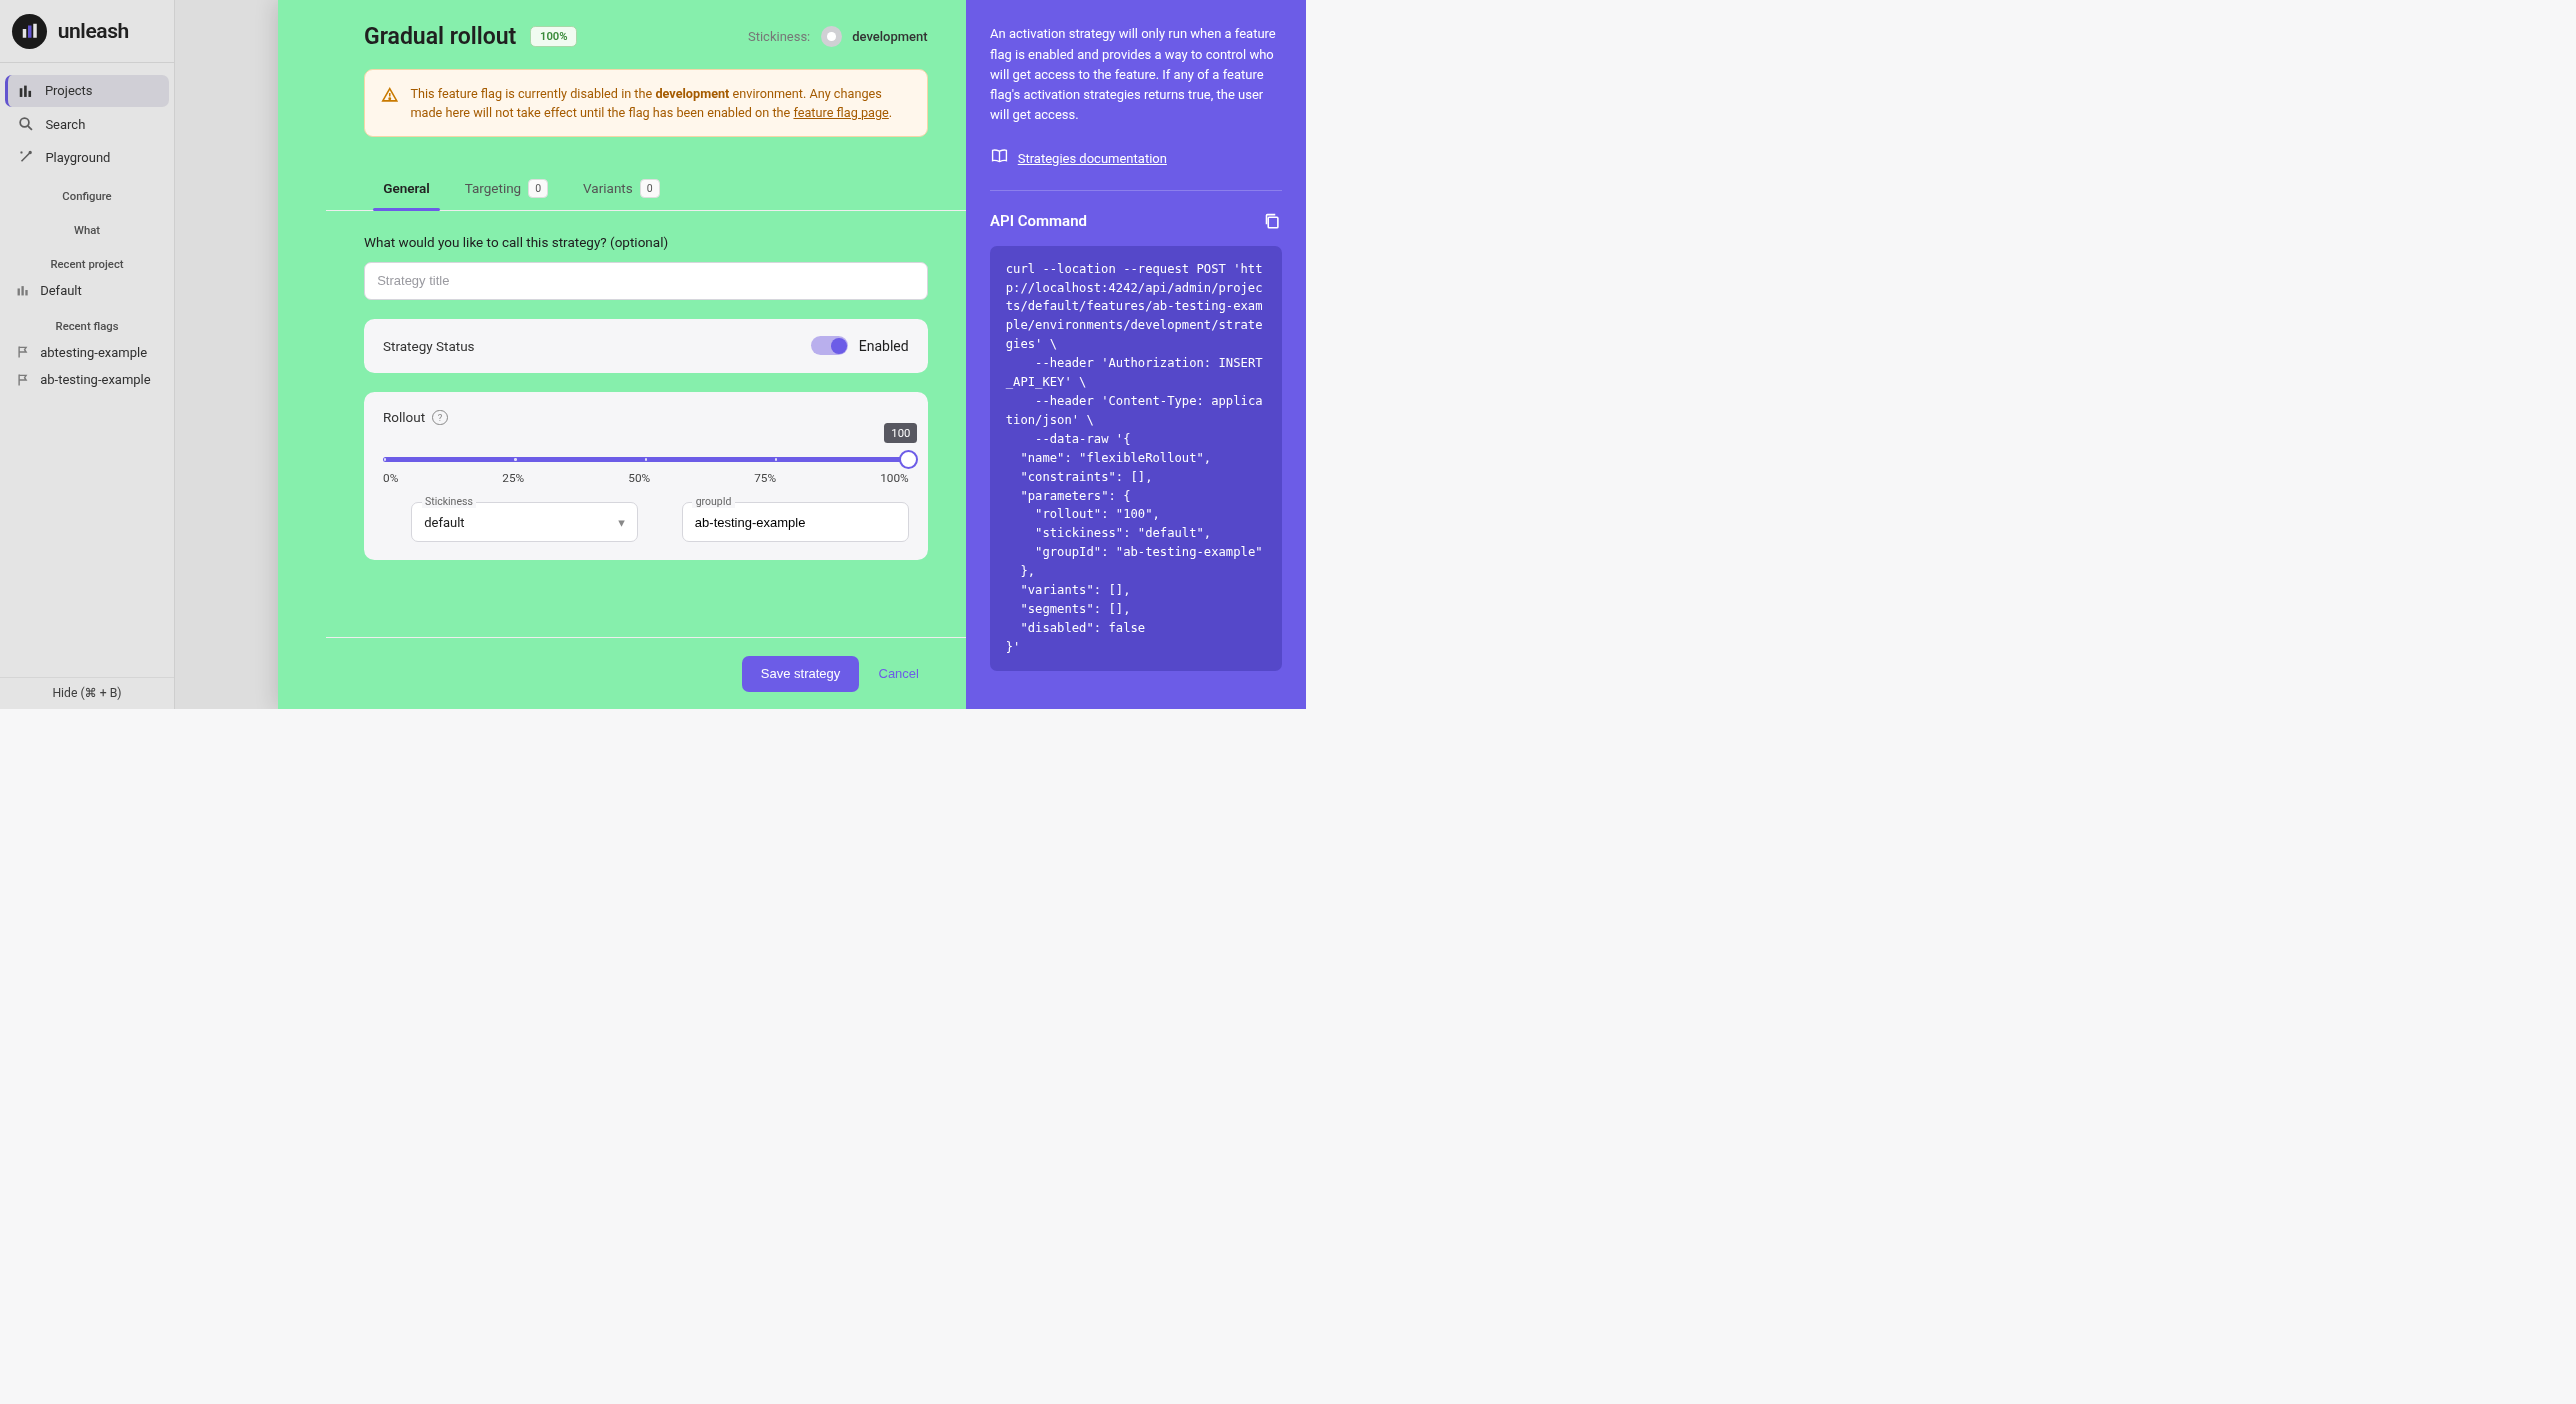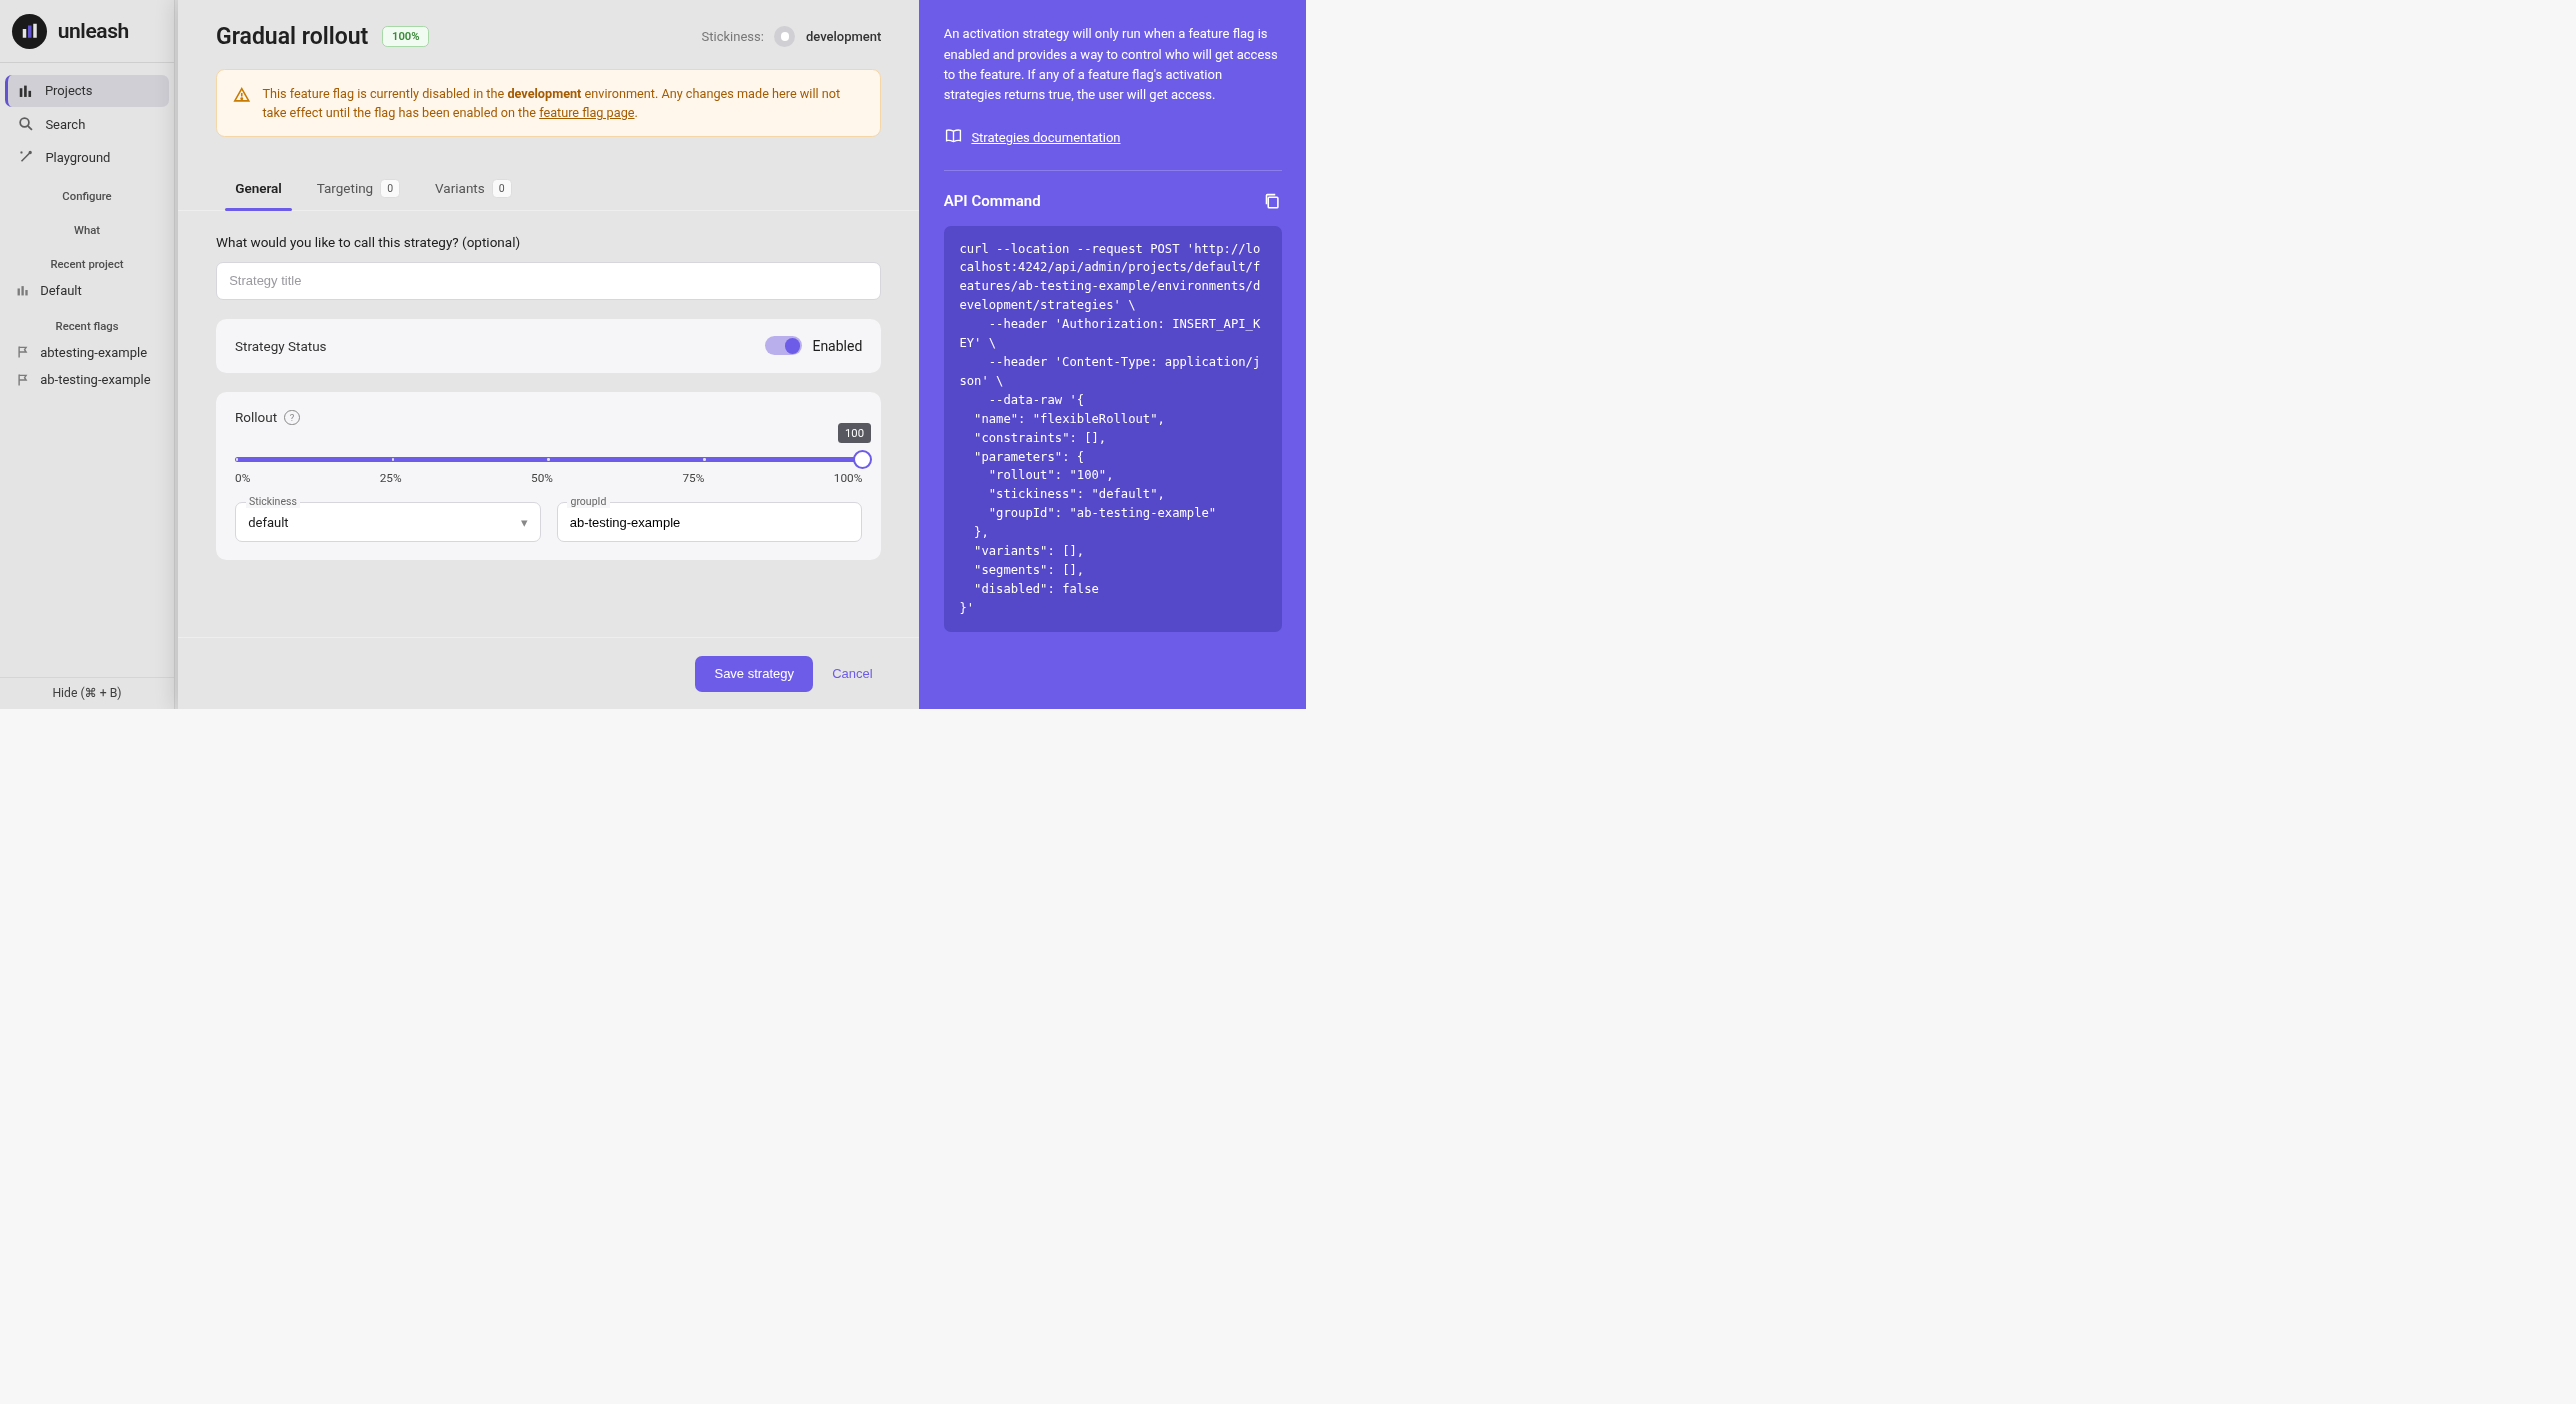--- a/index.html
+++ b/index.html
@@ -42,23 +42,24 @@
   .nav-heading { font-size: 11.3px; color: #555; padding: 15.7px 14px 5.2px; font-weight: 500; }
   .nav-flag-item, .nav-proj-item {
     display: flex; align-items: center; gap: 8.7px; padding: 5.2px 14px; font-size: 13px; color: #333; cursor: pointer;
     white-space: nowrap; overflow: hidden;
   }
   .side-footer {
     padding: 8.7px 12.2px; border-top: 0.9px solid #eee; font-size: 12.2px; color: #444;
   }
 
   .modal {
-    position: absolute; top: 0; right: 0; width: 1128px; height: 100%;
-    background: #e5e5e5; z-index: 10; display: flex;
+    position: absolute; top: 0; right: 0; width: 1028px; height: 100%;
+    background: #86efac; z-index: 10; display: flex;
     box-shadow: -3.5px 0 21px rgba(0,0,0,0.15);
+    padding-left: 48px;
   }
   .modal-main { width: 742px; display: flex; flex-direction: column; }
   .modal-right {
     width: 387px; background: #6c5ce7; color: #fff;
     padding: 24.4px 24.4px; font-size: 13px; line-height: 1.55;
   }
   .modal-header {
     padding: 23px 38px 8.7px 38px; display: flex; align-items: center; justify-content: space-between;
   }
   .header-left { display: flex; align-items: center; gap: 14px; }
@@ -113,21 +114,21 @@
     position: absolute; right: -8.7px; top: -23px; background: #585861; color: #fff;
     font-size: 11.3px; padding: 3.5px 7px; border-radius: 3.5px;
   }
   .slider-track { height: 5.2px; background: #6c5ce7; border-radius: 2.6px; position: relative; }
   .slider-dots { position: absolute; inset: 0; display: flex; justify-content: space-between; align-items: center; padding: 0 0.9px; }
   .slider-dot { width: 2.6px; height: 2.6px; background: rgba(255,255,255,0.8); border-radius: 50%; }
   .slider-thumb { position: absolute; right: -9.6px; top: -7px; width: 19px; height: 19px; border-radius: 50%; background: #fff; border: 2.6px solid #6c5ce7; }
   .slider-marks { display: flex; justify-content: space-between; margin-top: 8.7px; font-size: 11.8px; color: #444; }
 
   .subfields { display: flex; gap: 15.7px; margin-top: 17.5px; }
-  .subfield { flex: 1; position: relative; }
+  .subfield { flex: 1; position: relative; margin-left: 28px; }
   .sub-label { position: absolute; top: -7px; left: 10.5px; background: #f6f6f8; padding: 0 3.5px; font-size: 10.5px; color: #666; }
   .select-box, .sub-input {
     width: 100%; height: 40px; border: 0.9px solid #d6d6dc; border-radius: 7px; background: #fff;
     padding: 0 12.2px; font-size: 13px; display: flex; align-items: center; justify-content: space-between;
   }
   .chev { color: #888; }
 
   .modal-footer {
     border-top: 0.9px solid #eee; padding: 17.5px 38px; display: flex; justify-content: flex-end; gap: 10.5px;
   }

